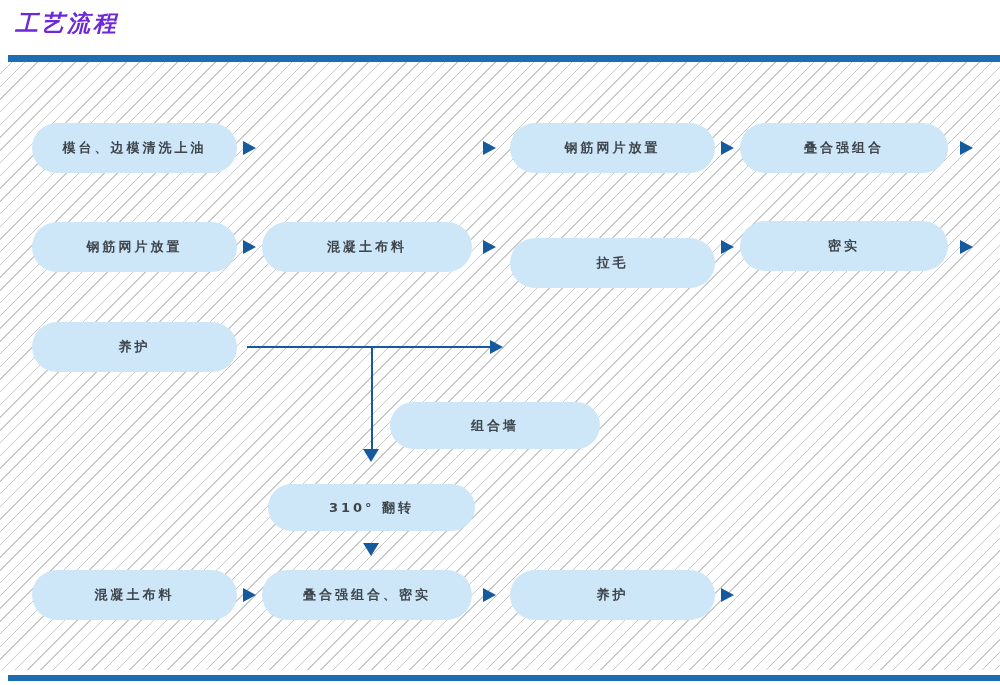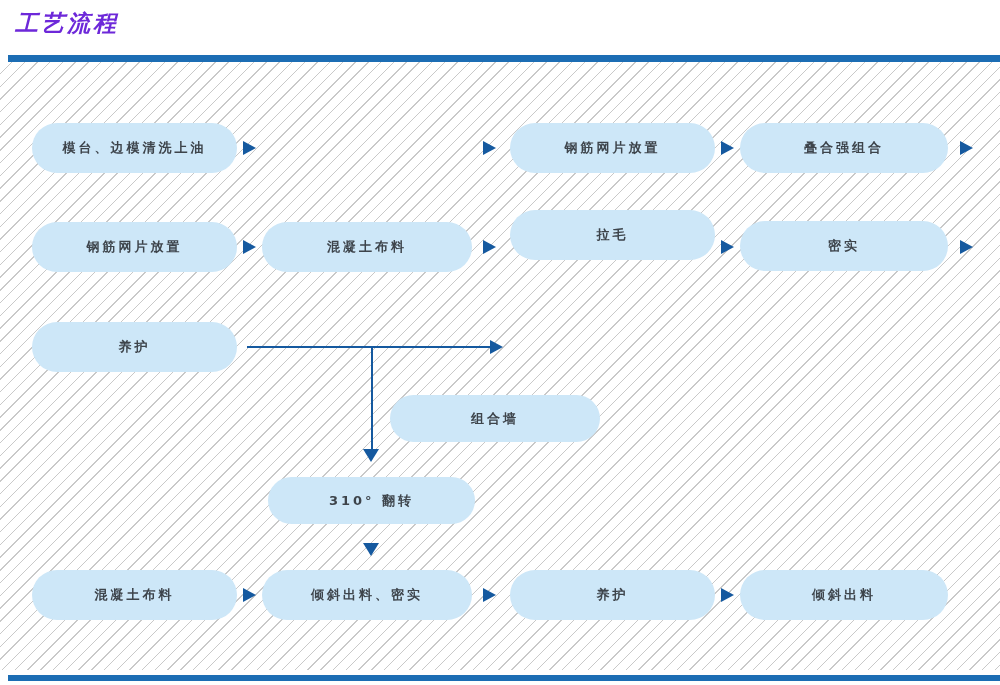--- a/index.html
+++ b/index.html
@@ -20,21 +20,21 @@
     position:absolute;left:0;top:62px;width:1000px;height:608px;
     background:repeating-linear-gradient(135deg,
       #ffffff 0px,#ffffff 8px,#c9c9c9 8px,#c9c9c9 9px);
   }
   .pill{
     position:absolute;height:50px;border-radius:26px;background:#cde7f8;
     display:flex;align-items:center;justify-content:center;
     font-size:13px;font-weight:bold;color:#3d444b;letter-spacing:3px;
     white-space:nowrap;
   }
-  .pill.small{height:47px;}
+  .pill.small{height:47px;margin-top:7px;}
   .arr-r{
     position:absolute;width:0;height:0;
     border-top:7px solid transparent;border-bottom:7px solid transparent;
     border-left:13px solid #15599f;
   }
   .arr-d{
     position:absolute;width:0;height:0;
     border-left:8px solid transparent;border-right:8px solid transparent;
     border-top:13px solid #15599f;
   }
@@ -53,40 +53,39 @@
   <span class="arr-r" style="left:483px;top:79px"></span>
   <div class="pill" style="left:510px;top:61px;width:205px">钢筋网片放置</div>
   <span class="arr-r" style="left:721px;top:79px"></span>
   <div class="pill" style="left:740px;top:61px;width:208px">叠合强组合</div>
   <span class="arr-r" style="left:960px;top:79px"></span>
 
   <div class="pill" style="left:32px;top:160px;width:205px">钢筋网片放置</div>
   <span class="arr-r" style="left:243px;top:178px"></span>
   <div class="pill" style="left:262px;top:160px;width:210px">混凝土布料</div>
   <span class="arr-r" style="left:483px;top:178px"></span>
-  <div class="pill" style="left:510px;top:148px;width:205px">拉毛</div>
+  <div class="pill" style="left:510px;top:176px;width:205px">拉毛</div>
   <span class="arr-r" style="left:721px;top:178px"></span>
   <div class="pill" style="left:740px;top:159px;width:208px">密实</div>
   <span class="arr-r" style="left:960px;top:178px"></span>
 
   <div class="pill" style="left:32px;top:260px;width:205px">养护</div>
   <div class="hline" style="left:247px;top:284px;width:243px;height:2px"></div>
   <span class="arr-r" style="left:490px;top:278px"></span>
 
   <div class="vline" style="left:371px;top:284px;width:2px;height:103px"></div>
   <span class="arr-d" style="left:363px;top:387px"></span>
 
   <div class="pill small" style="left:390px;top:333px;width:210px">组合墙</div>
 
   <div class="pill small" style="left:268px;top:415px;width:207px">310° 翻转</div>
   <span class="arr-d" style="left:363px;top:481px"></span>
 
   <div class="pill" style="left:32px;top:508px;width:205px">混凝土布料</div>
   <span class="arr-r" style="left:243px;top:526px"></span>
-  <div class="pill" style="left:262px;top:508px;width:210px">倾斜出料、密实</div>
+  <div class="pill" style="left:262px;top:508px;width:210px">叠合强组合、密实</div>
   <span class="arr-r" style="left:483px;top:526px"></span>
   <div class="pill" style="left:510px;top:508px;width:205px">养护</div>
   <span class="arr-r" style="left:721px;top:526px"></span>
-  <div class="pill" style="left:740px;top:508px;width:208px">倾斜出料</div>
 
 </div>
 
 <div class="rule bottom"></div>
 
 </body></html>

